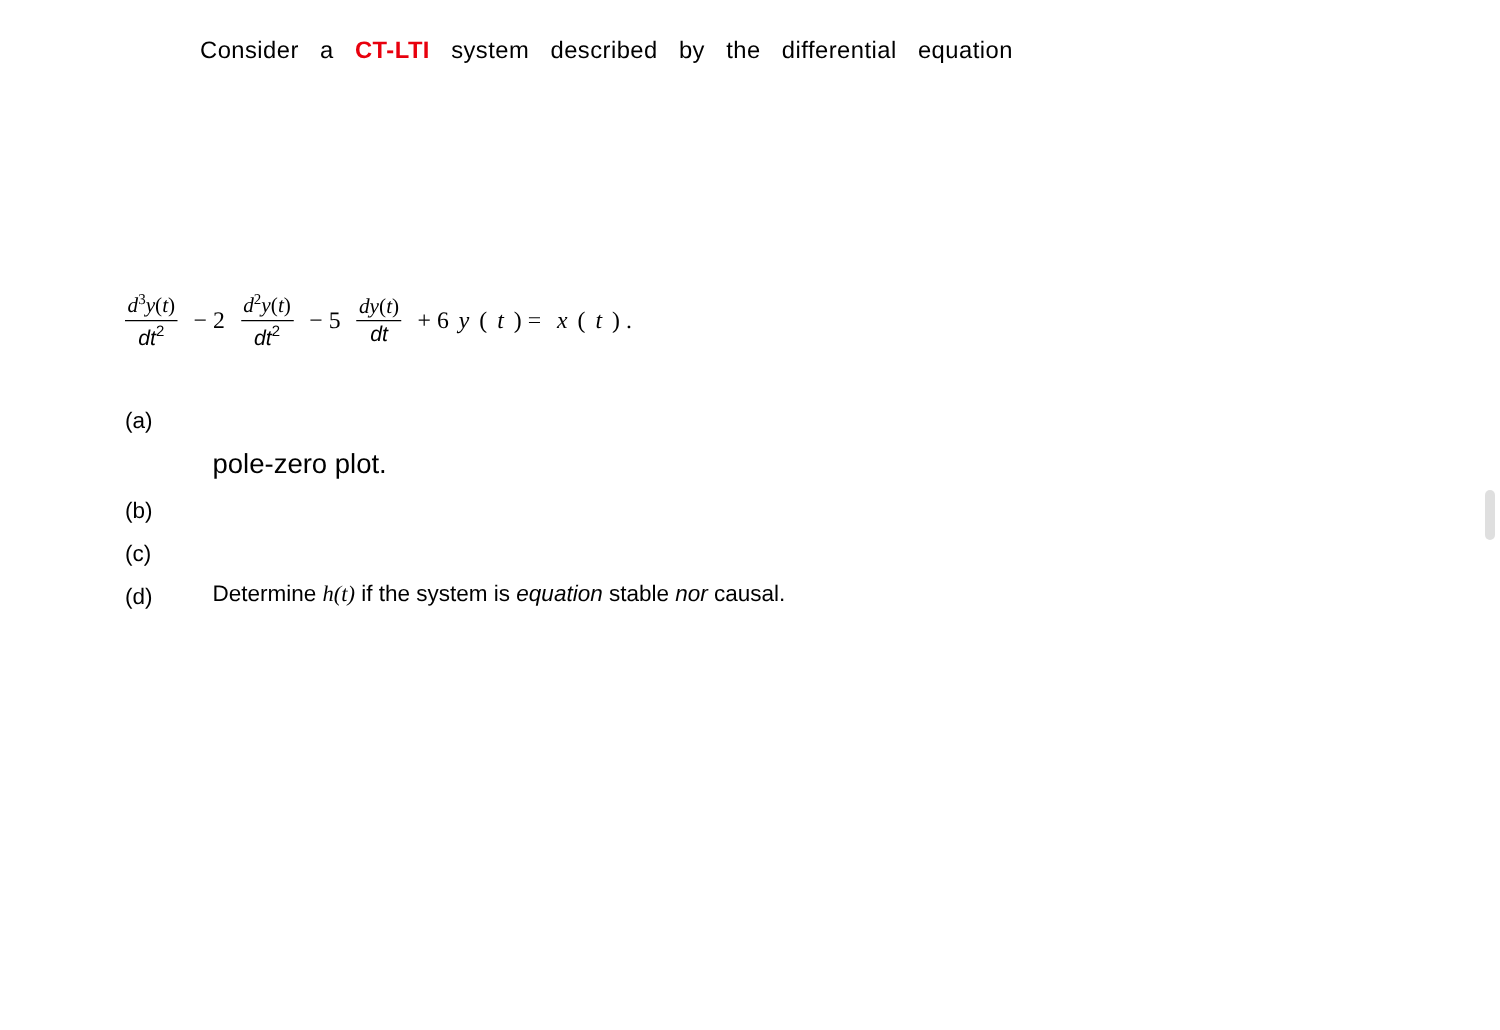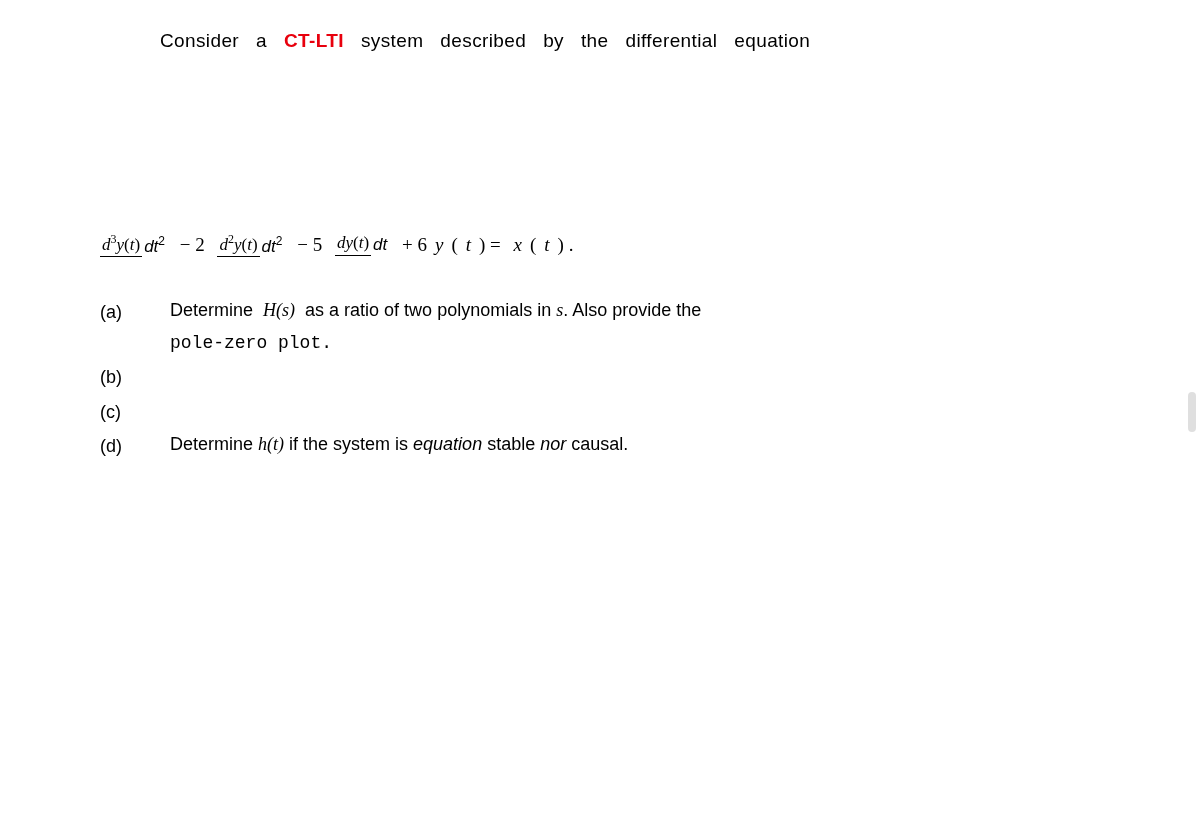--- a/index.html
+++ b/index.html
@@ -52,21 +52,21 @@
     .equation {
       display: inline-flex;
       align-items: center;
       gap: 8px;
       font-size: 19px;
       font-family: 'Times New Roman', Times, serif;
     }
 
     .fraction {
       display: inline-flex;
-      flex-direction: row;
+      flex-direction: column;
       align-items: center;
       vertical-align: middle;
     }
 
     .fraction .numerator {
       border-bottom: 1.5px solid #000;
       padding: 0 2px 1px 2px;
       font-size: 17px;
       font-family: 'Times New Roman', Times, serif;
       line-height: 1.2;
@@ -115,22 +115,22 @@
       line-height: 1.5;
     }
 
     .question-text .math-inline {
       font-family: 'Times New Roman', Times, serif;
       font-style: italic;
     }
 
     .sub-line {
       padding-left: 70px;
-      font-family: Liberation Mono, monospace;
-      font-size: 18px;
+      font-family: Liberation Sans, sans-serif;
+      font-size: 22px;
       margin-top: -4px;
       margin-bottom: 4px;
     }
 
     .neither-nor-italic {
       font-style: italic;
     }
 
     
     .scroll-hint {
@@ -181,23 +181,20 @@
 
       &nbsp;+&nbsp;6<span class="italic">y</span>(<span class="italic">t</span>)&nbsp;=&nbsp;<span class="italic">x</span>(<span class="italic">t</span>)&nbsp;.
 
     </span>
   </div>
 
   <div class="questions-block">
 
     <div class="question-row">
       <span class="question-label">(a)</span>
-      <span class="question-text">
-        Determine &nbsp;<span class="math-inline"><i>H</i>(<i>s</i>)</span>&nbsp; as a ratio of two polynomials in <span class="math-inline"><i>s</i></span>. Also provide the
-      </span>
     </div>
     <div class="sub-line">pole-zero plot.</div>
 
     <div class="question-row">
       <span class="question-label">(b)</span>
     </div>
 
     <div class="question-row">
       <span class="question-label">(c)</span>
     </div>

